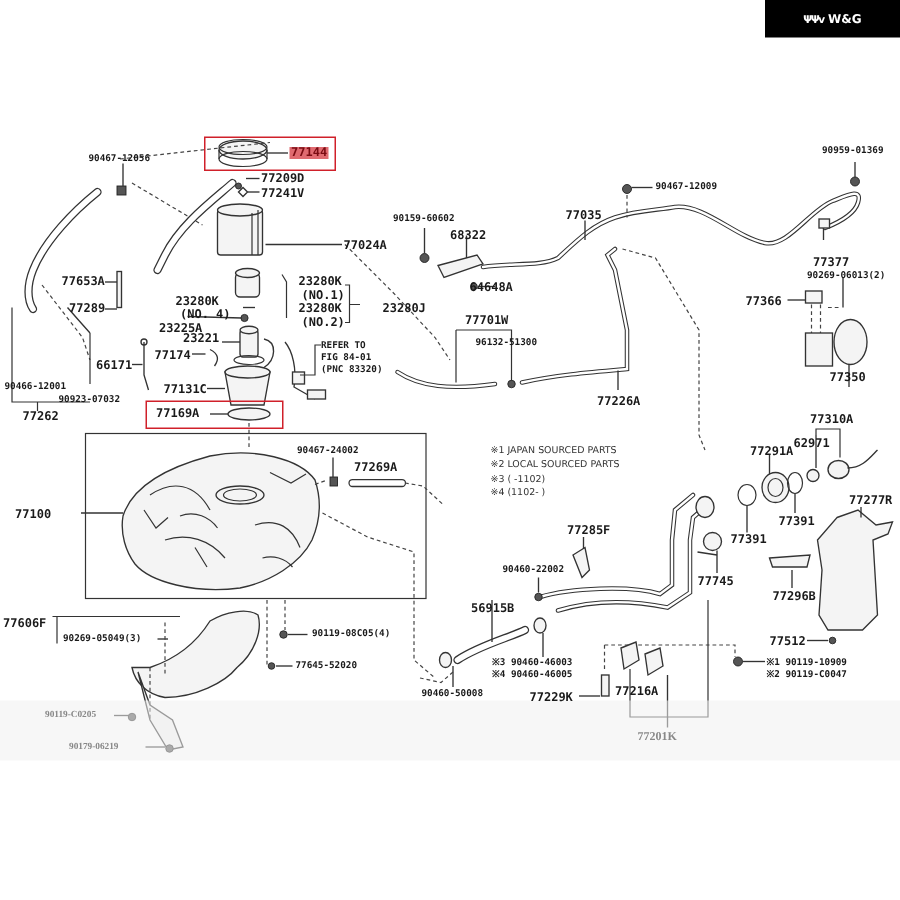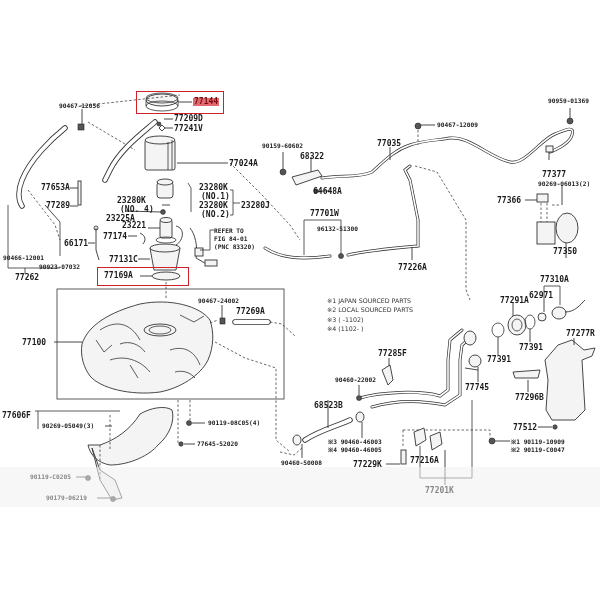--- a/index.html
+++ b/index.html
@@ -6,21 +6,21 @@
   body { width:600px; height:600px; position:relative; overflow:hidden; font-family:"DejaVu Sans", sans-serif; }
   #stage { position:absolute; left:0; top:0; width:600px; height:600px; }
   .brand { position:absolute; left:510px; top:0; width:90px; height:25px; background:#000; color:#fff;
            font:bold 8px "DejaVu Sans", sans-serif; display:flex; align-items:center; justify-content:center; gap:3px; }
   .brand .logo { font-size:7px; letter-spacing:-1px; }
   .fade { position:absolute; left:0; top:467px; width:600px; height:40px; background:rgba(240,240,240,0.55); }
   .lbl { position:absolute; font-family:"DejaVu Sans Mono", monospace; font-weight:bold; color:#1a1a1a; white-space:nowrap; line-height:1; }
   .big { font-size:8px; }
   .sm { font-size:6.2px; }
   .note { position:absolute; font-family:"DejaVu Sans", sans-serif; font-size:6.3px; color:#333; white-space:nowrap; line-height:1; }
-  .grey { color:#888; }
+  .grey { color:#888;font-family:Liberation Serif, serif; }
   .hl { position:absolute; border:1.5px solid #d0202a; box-sizing:border-box; }
   .hl-tag { background:#e06a70; color:#7a0b12; padding:0 1px; }
   svg .p { fill:none; stroke:#333; stroke-width:0.9; }
   svg .d { fill:none; stroke:#444; stroke-width:0.8; stroke-dasharray:2.5 2; }
   svg .b { fill:none; stroke:#333; stroke-width:0.8; }
   svg .hose { fill:none; stroke:#333; stroke-width:5.5; stroke-linecap:round; }
   svg .hose-in { fill:none; stroke:#fff; stroke-width:3.8; stroke-linecap:round; }
   svg .tube { fill:none; stroke:#333; stroke-width:3; stroke-linecap:round; }
   svg .tube-in { fill:none; stroke:#fff; stroke-width:1.6; stroke-linecap:round; }
   svg .part { fill:#f4f4f4; stroke:#333; stroke-width:0.9; }
@@ -255,38 +255,42 @@
     <rect class="part" x="401" y="450" width="5" height="14"></rect>
     <line class="p" x1="386" y1="464" x2="400" y2="464"></line>
     <path class="part" d="M414 432 L424 428 L426 440 L416 446 Z"></path>
     <path class="part" d="M430 436 L440 432 L442 444 L432 450 Z"></path>
     <path class="b" d="M420 446 L420 478 L472 478 L472 400"></path>
     <line class="p" x1="445" y1="450" x2="445" y2="485"></line>
   </svg>
 
   <div class="fade"></div>
 
+  <div class="brand">
+    <span class="logo">ΨΨv</span>
+    <span>W&amp;G</span>
+  </div>
 
   <div class="hl" style="left:136px;top:91px;width:88px;height:23px"></div>
   <div class="hl" style="left:97px;top:267px;width:92px;height:19px"></div>
 
   <span class="lbl big hl-tag" style="left:193px;top:98px">77144</span>
   <span class="lbl big" style="left:174px;top:115px">77209D</span>
   <span class="lbl big" style="left:174px;top:125px">77241V</span>
   <span class="lbl sm" style="left:59px;top:103px">90467-12056</span>
   <span class="lbl big" style="left:229px;top:160px">77024A</span>
   <span class="lbl big" style="left:41px;top:184px">77653A</span>
   <span class="lbl big" style="left:46px;top:202px">77289</span>
   <span class="lbl big" style="left:199px;top:184px">23280K</span>
   <span class="lbl big" style="left:201px;top:193px">(NO.1)</span>
   <span class="lbl big" style="left:117px;top:197px">23280K</span>
   <span class="lbl big" style="left:120px;top:206px">(NO. 4)</span>
   <span class="lbl big" style="left:199px;top:202px">23280K</span>
   <span class="lbl big" style="left:201px;top:211px">(NO.2)</span>
-  <span class="lbl big" style="left:241px;top:202px">23280J</span>
+  <span class="lbl big" style="left:255px;top:202px">23280J</span>
   <span class="lbl big" style="left:106px;top:215px">23225A</span>
   <span class="lbl big" style="left:122px;top:222px">23221</span>
   <span class="lbl big" style="left:103px;top:233px">77174</span>
   <span class="lbl big" style="left:64px;top:240px">66171</span>
   <span class="lbl sm" style="left:214px;top:228px">REFER TO</span>
   <span class="lbl sm" style="left:214px;top:236px">FIG 84-01</span>
   <span class="lbl sm" style="left:214px;top:244px">(PNC 83320)</span>
   <span class="lbl big" style="left:109px;top:256px">77131C</span>
   <span class="lbl sm" style="left:3px;top:255px">90466-12001</span>
   <span class="lbl sm" style="left:39px;top:264px">90923-07032</span>
@@ -316,25 +320,25 @@
   <span class="lbl big" style="left:515px;top:394px">77296B</span>
   <span class="lbl big" style="left:513px;top:424px">77512</span>
 
   <span class="note" style="left:327px;top:298px">※1 JAPAN SOURCED PARTS</span>
   <span class="note" style="left:327px;top:307px">※2 LOCAL SOURCED PARTS</span>
   <span class="note" style="left:327px;top:317px">※3 (    -1102)</span>
   <span class="note" style="left:327px;top:326px">※4 (1102-    )</span>
 
   <span class="lbl sm" style="left:198px;top:298px">90467-24002</span>
   <span class="lbl big" style="left:236px;top:308px">77269A</span>
-  <span class="lbl big" style="left:22px;top:339px">77100</span>
+  <span class="lbl big" style="left:10px;top:339px">77100</span>
   <span class="lbl big" style="left:378px;top:350px">77285F</span>
   <span class="lbl big" style="left:465px;top:384px">77745</span>
   <span class="lbl sm" style="left:335px;top:377px">90460-22002</span>
-  <span class="lbl big" style="left:314px;top:402px">68523B</span>
+  <span class="lbl big" style="left:314px;top:402px">56915B</span>
   <span class="lbl sm" style="left:328px;top:439px">※3 90460-46003</span>
   <span class="lbl sm" style="left:328px;top:447px">※4 90460-46005</span>
   <span class="lbl sm" style="left:281px;top:460px">90460-50008</span>
   <span class="lbl big" style="left:353px;top:461px">77229K</span>
   <span class="lbl big" style="left:410px;top:457px">77216A</span>
   <span class="lbl big grey" style="left:425px;top:487px">77201K</span>
   <span class="lbl sm" style="left:511px;top:439px">※1 90119-10909</span>
   <span class="lbl sm" style="left:511px;top:447px">※2 90119-C0047</span>
 
   <span class="lbl big" style="left:2px;top:412px">77606F</span>

